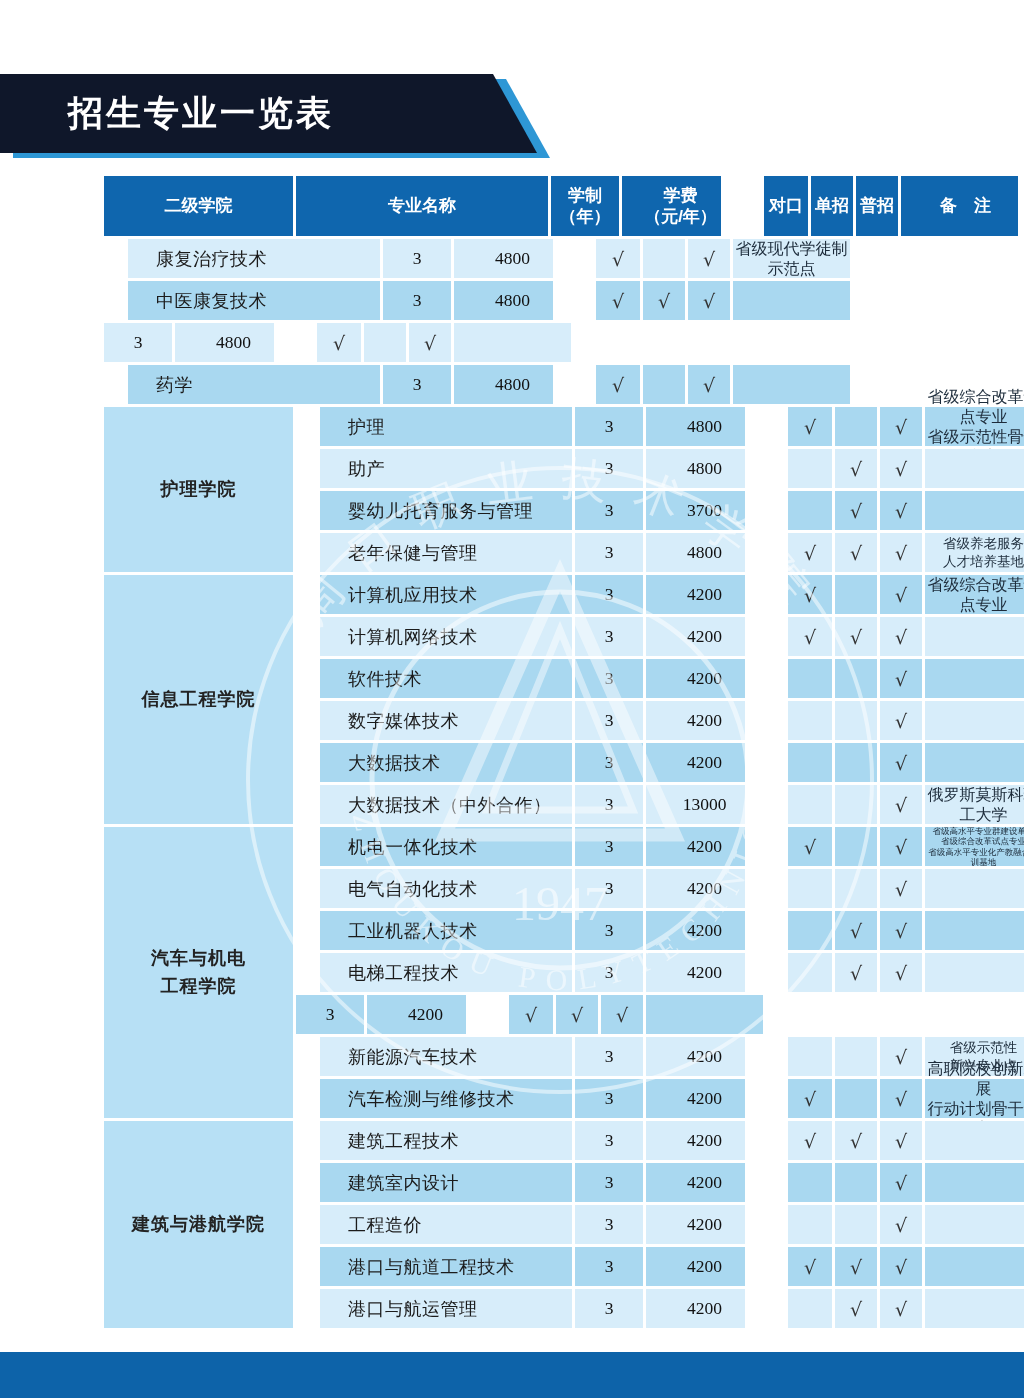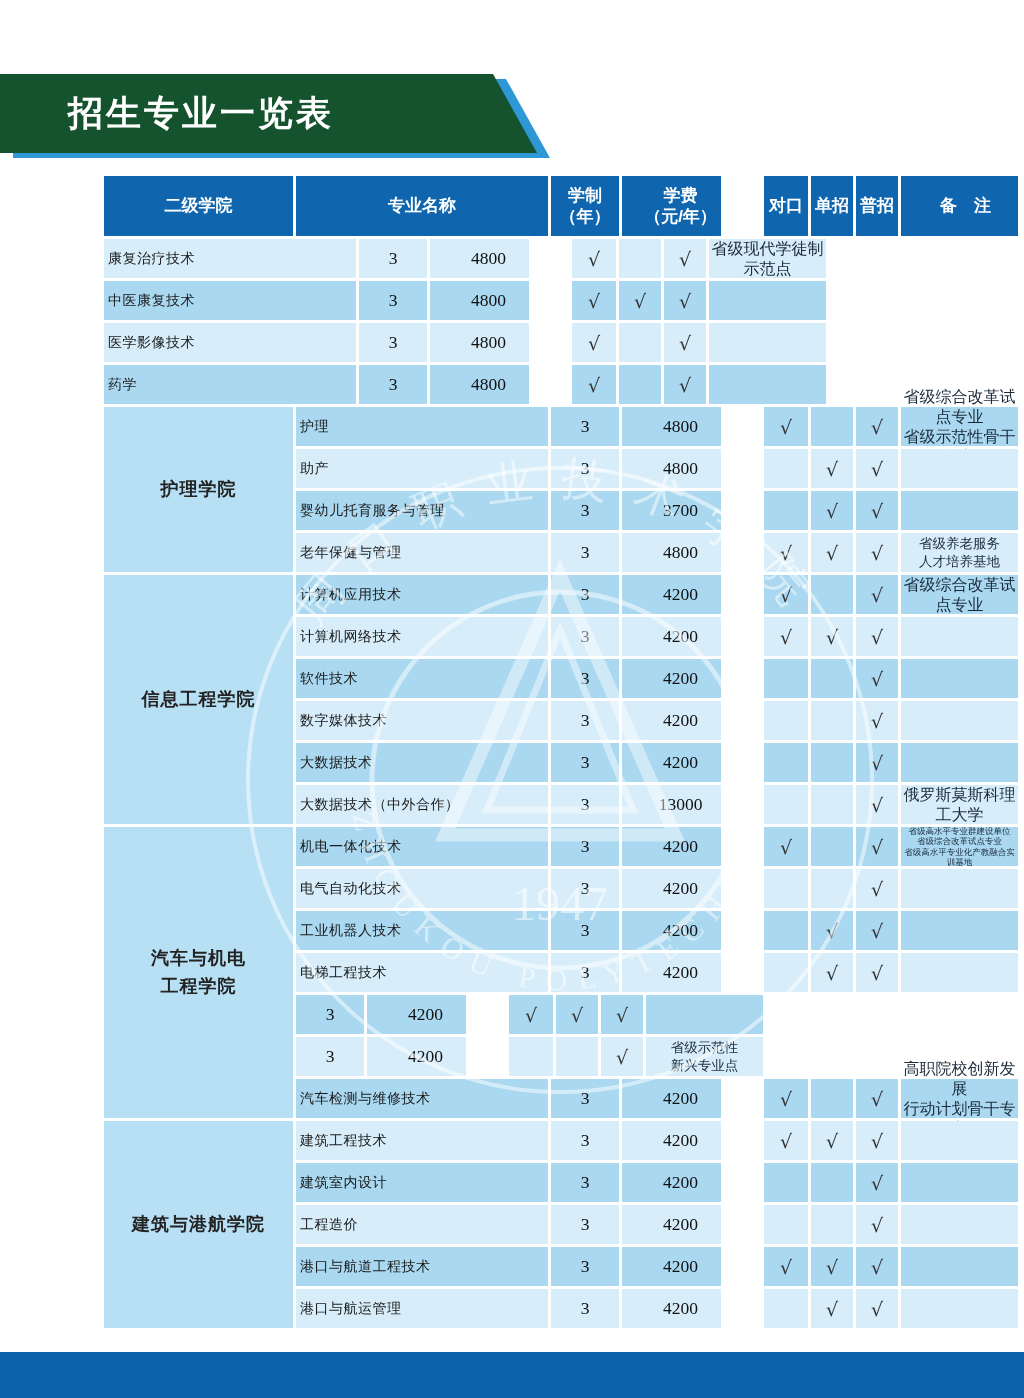--- a/index.html
+++ b/index.html
@@ -11,21 +11,21 @@
   * { box-sizing:border-box; }
 
   
   .banner-light {
     position:absolute; left:13px; top:79px; width:537px; height:79px;
     background:#2e97d5;
     clip-path:polygon(0 0, 493px 0, 537px 100%, 0 100%);
   }
   .banner-dark {
     position:absolute; left:0; top:74px; width:537px; height:79px;
-    background:#14532d;
+    background:#0f172a;
     clip-path:polygon(0 0, 493px 0, 537px 100%, 0 100%);
     display:flex; align-items:center;
   }
   .banner-title {
     color:#ffffff; font-size:35px; font-weight:bold;
     padding-left:68px; letter-spacing:3px; white-space:nowrap;
   }
 
   
   .table { position:absolute; left:104px; top:176px; width:982px;border-radius:6px; }
@@ -51,22 +51,22 @@
     display:flex; align-items:center; justify-content:center;
     font-size:18px; font-weight:600; text-align:center;
     white-space:pre-line; line-height:1.55; letter-spacing:1px;
   }
   .rows { display:flex; flex-direction:column; gap:3px; flex:1; }
   .row { display:flex; gap:3px; height:39px; }
   .cell { display:flex; align-items:center; justify-content:center; }
   .row.l .cell { background:#d7edfa; }
   .row.m .cell { background:#a9d8f0; }
   .cell.major {
-    justify-content:flex-start; padding-left:4px;
-    font-size:14px; color:#1b1b1b; letter-spacing:0.5px;
+    justify-content:flex-start; padding-left:28px;
+    font-size:18px; color:#1b1b1b; letter-spacing:0.5px;margin-left:24px;
   }
   .cell.num {
     font-family:"Liberation Serif", serif; font-size:17.5px; color:#111111;
   }
   .cell.check { font-size:19px; color:#333333; }
   .cell.check span { font-family:"DejaVu Sans", sans-serif; }
   .cell.remark {
     font-size:16px; color:#1c2b3a; text-align:center;
     white-space:pre-line; line-height:1.25; padding:0 2px;
   }
@@ -131,21 +131,20 @@
             </div>
             <div class="cell check w-dz">
               <span>√</span>
             </div>
             <div class="cell check w-pz">
               <span>√</span>
             </div>
             <div class="cell remark w-remark "></div>
           </div>
           <div class="row l">
-            <div class="cell major w-major">医学影像技术</div>
             <div class="cell num w-years">3</div>
             <div class="cell num w-tuition">4800</div>
             <div class="cell check w-dk">
               <span>√</span>
             </div>
             <div class="cell check w-dz"></div>
             <div class="cell check w-pz">
               <span>√</span>
             </div>
             <div class="cell remark w-remark "></div>
@@ -367,20 +366,21 @@
             </div>
             <div class="cell check w-dz">
               <span>√</span>
             </div>
             <div class="cell check w-pz">
               <span>√</span>
             </div>
             <div class="cell remark w-remark "></div>
           </div>
           <div class="row l">
+            <div class="cell major w-major">新能源汽车技术</div>
             <div class="cell num w-years">3</div>
             <div class="cell num w-tuition">4200</div>
             <div class="cell check w-dk"></div>
             <div class="cell check w-dz"></div>
             <div class="cell check w-pz">
               <span>√</span>
             </div>
             <div class="cell remark w-remark m">省级示范性
 新兴专业点</div>
           </div>

